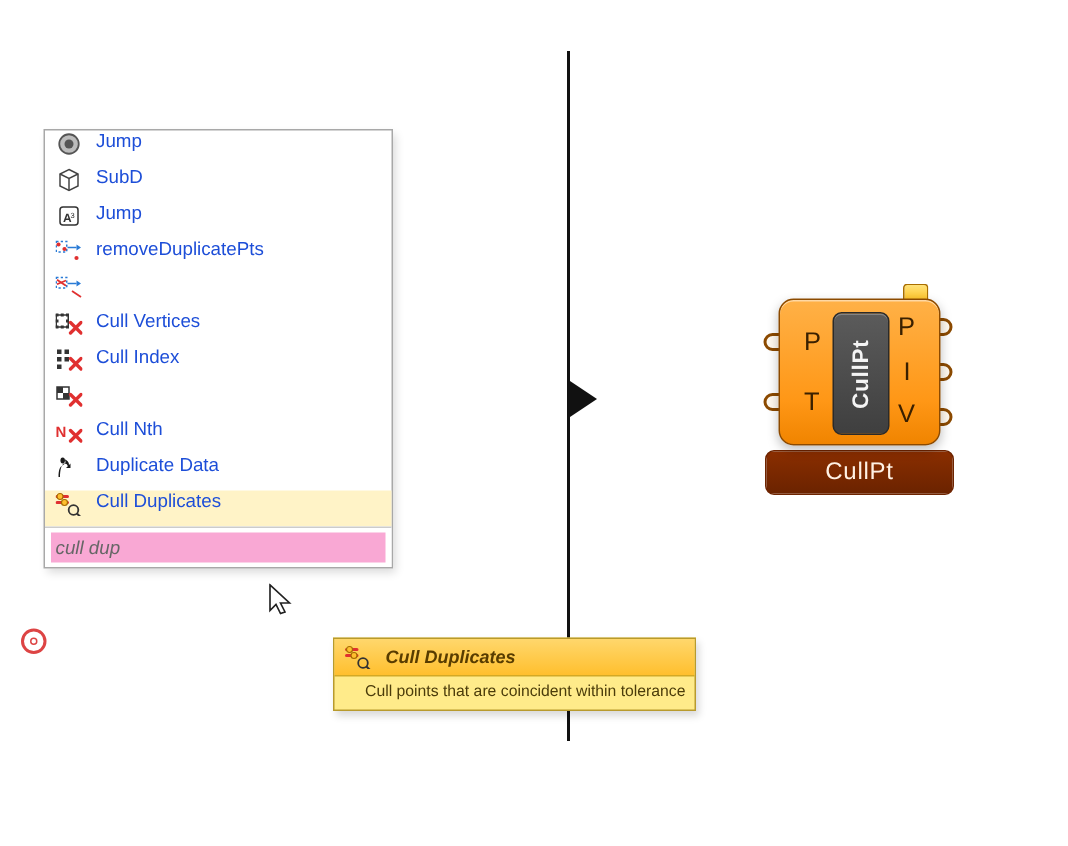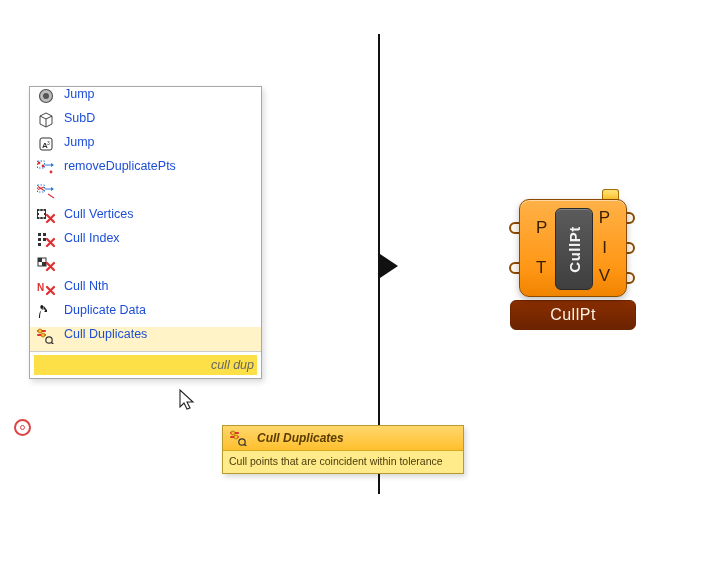--- a/index.html
+++ b/index.html
@@ -105,27 +105,27 @@
   .search-box {
     border-top: 1px solid #ccc;
     background: #fff;
     padding: 3px 4px;
   }
   .search-input {
     width: 100%;
     box-sizing: border-box;
     height: 20px;
     border: 1px solid transparent;
-    text-align: right;
+    text-align: left;
     font-style: italic;
     font-family: inherit;
     font-size: 12.5px;
     color: #666;
     outline: none;
-    background: #fde047;
+    background: #f9a8d4;
   }
 
   
   .cursor {
     position: absolute;
     left: 179px;
     top: 389px;
     pointer-events: none;
   }
 
@@ -147,20 +147,21 @@
     padding: 3px 6px;
     border-bottom: 1px solid #d3a926;
     font-weight: bold;
     font-style: italic;
     color: #583c00;
   }
   .tooltip-body {
     padding: 4px 6px 6px;
     font-size: 10.5px;
     color: #4b3c0a;
+    text-align: right;
   }
 
   
   .comp-wrap {
     position: absolute;
     left: 519px;
     top: 199px;
   }
   .comp-tab {
     position: absolute;

